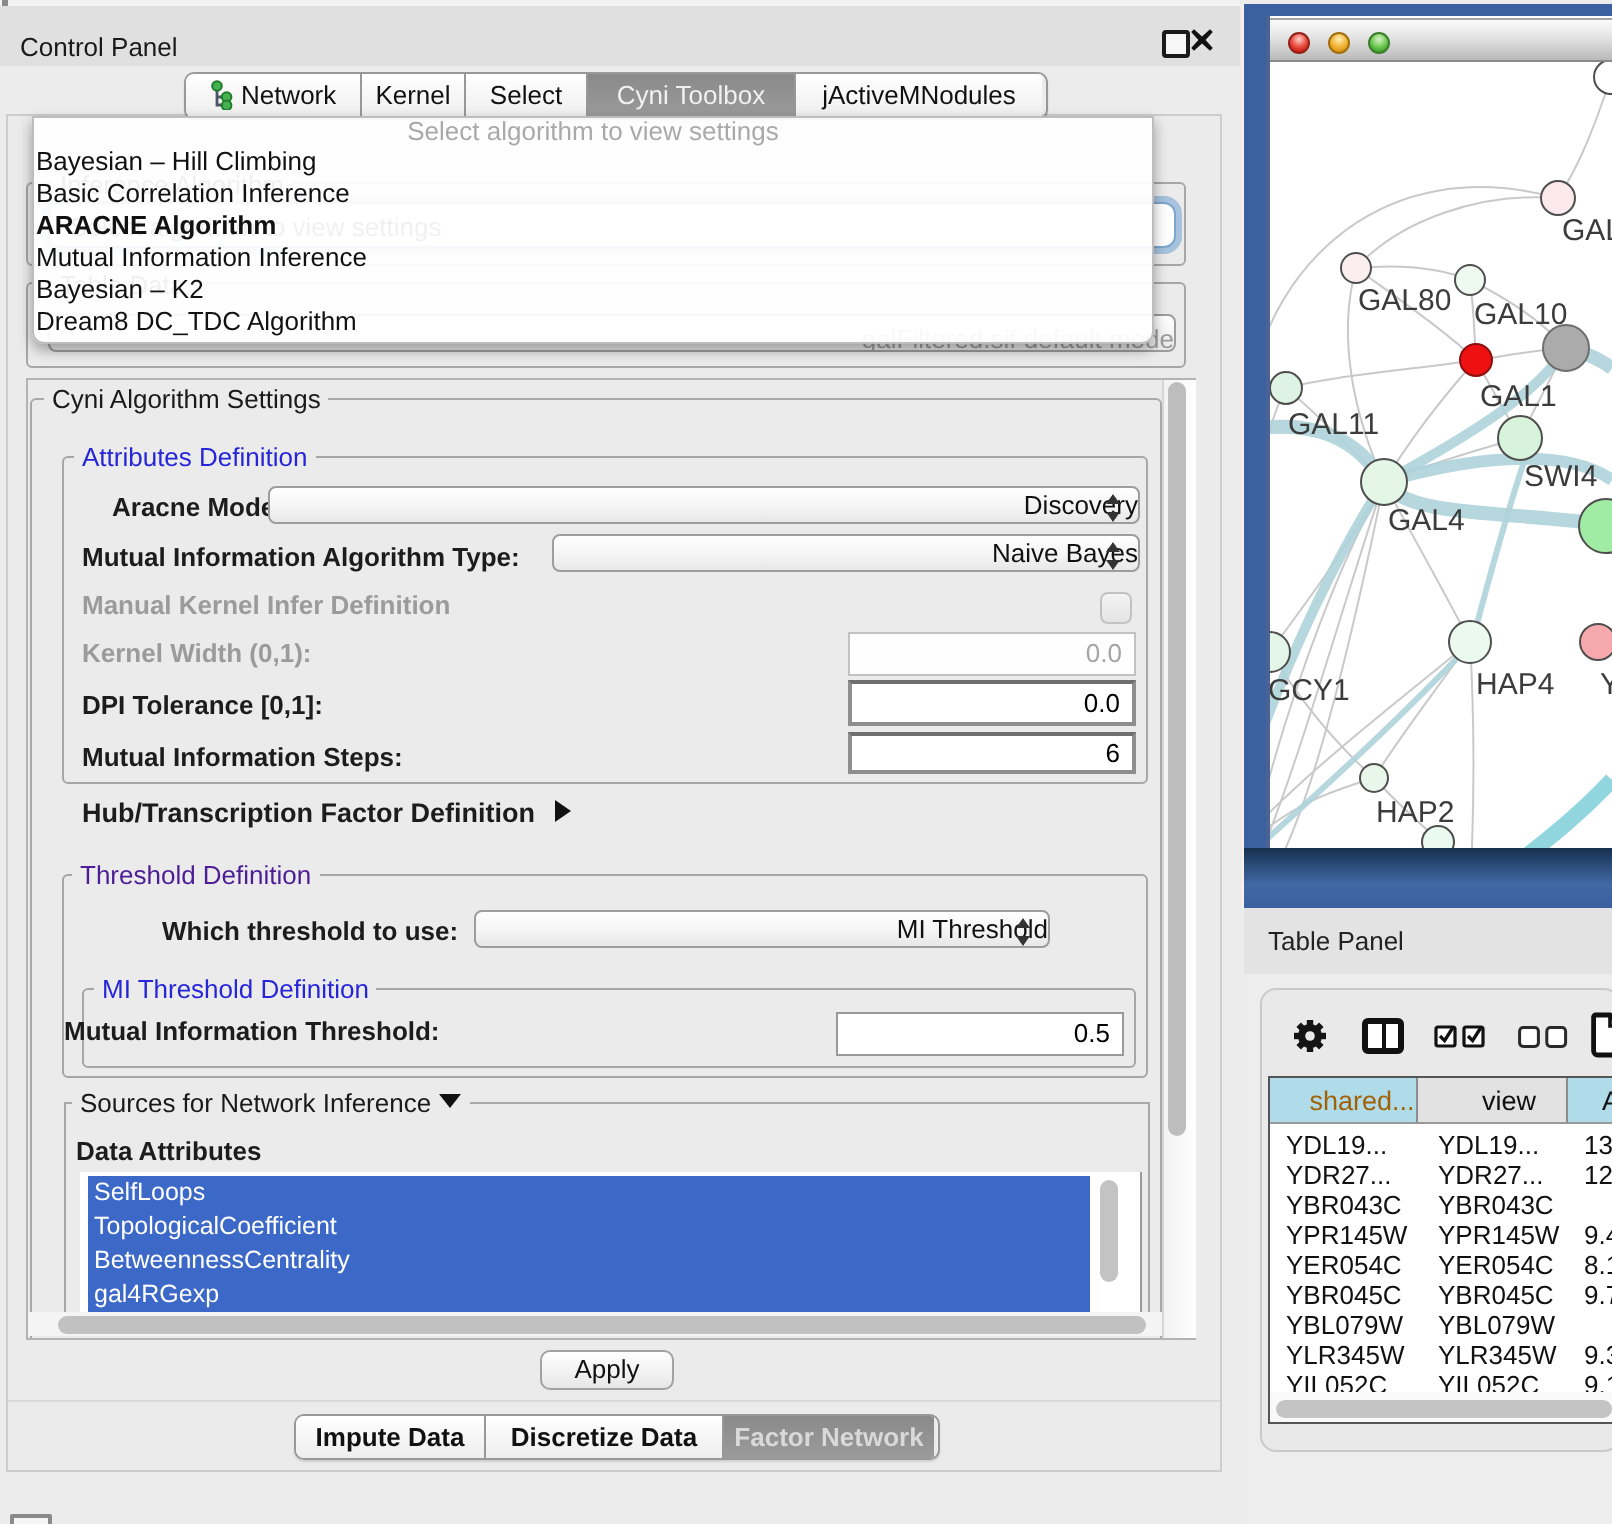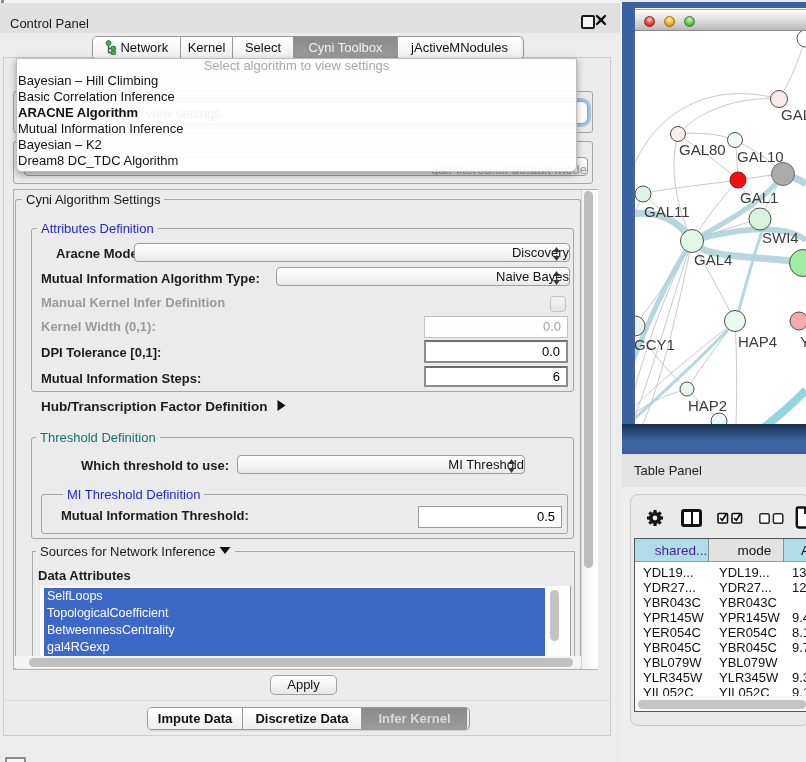--- a/index.html
+++ b/index.html
@@ -88,51 +88,51 @@
 <div class="tfield" style="left:424px;top:340px;width:144px;height:23px;border:2px solid #8e8e8e;border-top-color:#6e6e6e;color:#000;line-height:19px;padding-right:6px;">0.0</div>
 <div class="lbl" style="left:41px;top:371px;">Mutual Information Steps:</div>
 <div class="tfield" style="left:424px;top:366px;width:144px;height:21px;border:2px solid #8e8e8e;border-top-color:#6e6e6e;color:#000;line-height:17px;padding-right:6px;">6</div>
 
 <div class="lbl" style="left:41px;top:399px;font-size:13.5px;">Hub/Transcription Factor Definition</div>
 <svg class="abs" style="left:276px;top:399px;" width="11" height="13" viewBox="0 0 11 13">
     <path d="M1.5 1 L9.5 6.5 L1.5 12 Z" fill="#111"></path>
   </svg>
 
 <div class="grp" style="left:31px;top:437px;width:543px;height:102px;"></div>
-<div class="gtitle" style="left:36px;top:430px;color:#0f766e;background:#ebebeb;">Threshold Definition</div>
+<div class="gtitle" style="left:36px;top:430px;color:#4c1d95;background:#ebebeb;">Threshold Definition</div>
 <div class="lbl" style="left:81px;top:458px;">Which threshold to use:</div>
 <div class="combo" style="left:237px;top:455px;width:288px;">MI Threshold
   <svg class="arr" viewBox="0 0 9 16">
       <path d="M4.5 1 L8 6 L1 6 Z" fill="#333"></path>
       <path d="M4.5 15 L8 10 L1 10 Z" fill="#333"></path>
     </svg>
 </div>
 <div class="grp" style="left:41px;top:494px;width:527px;height:40px;"></div>
-<div class="gtitle" style="left:47px;top:487px;color:#2626d8;background:#ebebeb;margin-left:16px;">MI Threshold Definition</div>
-<div class="lbl" style="left:61px;top:508px;">Mutual Information Threshold:</div>
+<div class="gtitle" style="left:47px;top:487px;color:#2626d8;background:#ebebeb;">MI Threshold Definition</div>
+<div class="lbl" style="left:32px;top:508px;">Mutual Information Threshold:</div>
 <div class="tfield" style="left:418px;top:506px;width:144px;height:22px;border:1px solid #9a9a9a;color:#000;line-height:20px;padding-right:6px;">0.5</div>
 
 <div class="abs" style="left:32px;top:551px;width:543px;height:117px;box-sizing:border-box;border:1px solid #a8a8a8;border-bottom:none;"></div>
 <div class="gtitle" style="left:36px;top:544px;color:#1a1a1a;background:#ebebeb;">Sources for Network Inference <svg style="vertical-align:1px" width="12" height="9" viewBox="0 0 12 9">
       <path d="M0.5 1 L11.5 1 L6 8 Z" fill="#111"></path>
     </svg></div>
 <div class="lbl" style="left:38px;top:568px;">Data Attributes</div>
 
 <div class="abs" style="left:40px;top:586px;width:530px;height:70px;background:#fff;border-right:1px solid #9a9a9a;box-sizing:content-box;"></div>
 <div class="abs" style="left:44px;top:588px;width:501px;height:68px;background:#3c68c8;"></div>
 <div class="abs" style="left:47px;top:588px;font-size:12.5px;color:#fff;line-height:17px;white-space:nowrap;">SelfLoops<br>TopologicalCoefficient<br>BetweennessCentrality<br>gal4RGexp</div>
 <div class="abs" style="left:550px;top:590px;width:9px;height:51px;background:#c3c3c3;border-radius:4.5px;"></div>
 <div class="abs" style="left:14px;top:656px;width:567px;height:12px;background:#f4f4f4;"></div>
 <div class="abs" style="left:29px;top:658px;width:544px;height:9px;background:#c1c1c1;border-radius:4.5px;"></div>
 <div class="abs" style="left:4px;top:700px;width:606px;height:1px;background:#dadada;"></div>
 
 <div class="abs" style="left:270px;top:675px;width:67px;height:20px;box-sizing:border-box;border:1px solid #a2a2a2;border-radius:5px;background:linear-gradient(#ffffff,#e7e7e7);text-align:center;font-size:13px;line-height:18px;color:#111;">Apply</div>
 
 <div class="tabbar" style="left:147px;top:707px;width:321px;height:21px;font-weight:bold;">
-  <div class="seg" style="width:95px;line-height:21px;">Impute Data</div><div class="seg" style="width:119px;line-height:21px;">Discretize Data</div><div class="seg sel" style="width:105px;line-height:21px;color:#d9d9d9;">Infer Kernel</div>
+  <div class="seg" style="width:95px;line-height:21px;">Impute Data</div><div class="seg" style="width:119px;line-height:21px;">Discretize Data</div><div class="seg sel" style="width:105px;line-height:21px;color:#d9d9d9;">Factor Network</div>
 </div>
 
 <div class="abs" style="left:5px;top:757px;width:17px;height:12px;border:2px solid #8a8a8a;border-radius:1px;background:#f5f5f5;"></div>
 
 <div class="abs" style="left:16px;top:58px;width:561px;height:114px;background:rgba(255,255,255,0.93);border:1px solid #bdbdbd;border-radius:0 0 6px 6px;box-shadow:0 3px 7px rgba(0,0,0,0.35);box-sizing:border-box;z-index:5;"></div>
 <div class="abs" style="left:16px;top:58px;width:561px;height:16px;text-align:center;font-size:13px;color:#a9a9a9;line-height:16px;z-index:6;">Select algorithm to view settings</div>
 <div class="abs" style="left:18px;top:72.5px;font-size:13px;color:#111;line-height:16px;z-index:6;white-space:nowrap;">Bayesian – Hill Climbing<br>Basic Correlation Inference<br><span class="bold">ARACNE Algorithm</span><br>Mutual Information Inference<br>Bayesian – K2<br>Dream8 DC_TDC Algorithm</div>
 
 <div class="abs" style="left:622px;top:2px;width:184px;height:452px;background:#3c61a0;"></div>
 <div class="abs" style="left:622px;top:424px;width:184px;height:30px;background:linear-gradient(#16304f 0%,#2a4a77 28%,#4168a5 60%,#3a5f9e 100%);"></div>
@@ -264,22 +264,22 @@
 </svg>
 <svg class="abs" style="left:795px;top:506px;" width="18" height="23" viewBox="0 0 18 23">
   <path d="M2.8 1.5 L10 1.5 L15.5 7 L15.5 19.5 A2 2 0 0 1 13.5 21.5 L3.8 21.5 A2 2 0 0 1 1.8 19.5 L1.8 2.5 A1 1 0 0 1 2.8 1.5 Z" fill="#fff" stroke="#111" stroke-width="2.4"></path>
   <path d="M10 1.5 L10 7 L15.5 7" fill="none" stroke="#111" stroke-width="1.8"></path>
 </svg>
 
 <div class="abs" style="left:634px;top:538px;width:172px;height:174px;background:#fff;border-top:1.5px solid #555;border-left:1px solid #555;border-bottom:1.5px solid #555;box-sizing:border-box;"></div>
 <div class="abs" style="left:635px;top:539px;width:74px;height:23px;background:#b0dbe9;border-right:1px solid #8d8d8d;border-bottom:1px solid #9a9a9a;box-sizing:border-box;"></div>
 <div class="abs" style="left:709px;top:539px;width:75px;height:23px;background:#e2e2e2;border-right:1px solid #8d8d8d;border-bottom:1px solid #9a9a9a;box-sizing:border-box;"></div>
 <div class="abs" style="left:784px;top:539px;width:22px;height:23px;background:#b0dbe9;border-bottom:1px solid #9a9a9a;box-sizing:border-box;"></div>
-<div class="abs" style="left:635px;top:539px;width:92px;height:23px;line-height:23px;text-align:center;font-size:13.5px;color:#4c1d95;">shared...</div>
-<div class="abs" style="left:709px;top:539px;width:91px;height:23px;line-height:23px;text-align:center;font-size:13.5px;color:#111;">mode</div>
+<div class="abs" style="left:635px;top:539px;width:92px;height:23px;line-height:23px;text-align:center;font-size:13.5px;color:#a16207;">shared...</div>
+<div class="abs" style="left:709px;top:539px;width:91px;height:23px;line-height:23px;text-align:center;font-size:13.5px;color:#111;">view</div>
 <div class="abs" style="left:801px;top:539px;width:20px;height:23px;line-height:23px;font-size:13.5px;color:#111;">A</div>
 
 <div class="abs" style="left:635px;top:565px;width:171px;height:131px;overflow:hidden;font-size:13px;color:#111;">
   <div style="position:absolute;left:8px;top:0;line-height:15px;">YDL19...<br>YDR27...<br>YBR043C<br>YPR145W<br>YER054C<br>YBR045C<br>YBL079W<br>YLR345W<br>YIL052C</div>
   <div style="position:absolute;left:84px;top:0;line-height:15px;">YDL19...<br>YDR27...<br>YBR043C<br>YPR145W<br>YER054C<br>YBR045C<br>YBL079W<br>YLR345W<br>YIL052C</div>
   <div style="position:absolute;left:157px;top:0;line-height:15px;">13.<br>12.<br>&nbsp;<br>9.4<br>8.1<br>9.7<br>&nbsp;<br>9.3<br>9.1</div>
 </div>
 <div class="abs" style="left:635px;top:696px;width:171px;height:15px;background:#f9f9f9;"></div>
 <div class="abs" style="left:638px;top:700px;width:168px;height:9px;background:#c4c4c4;border-radius:5px;"></div>
 

